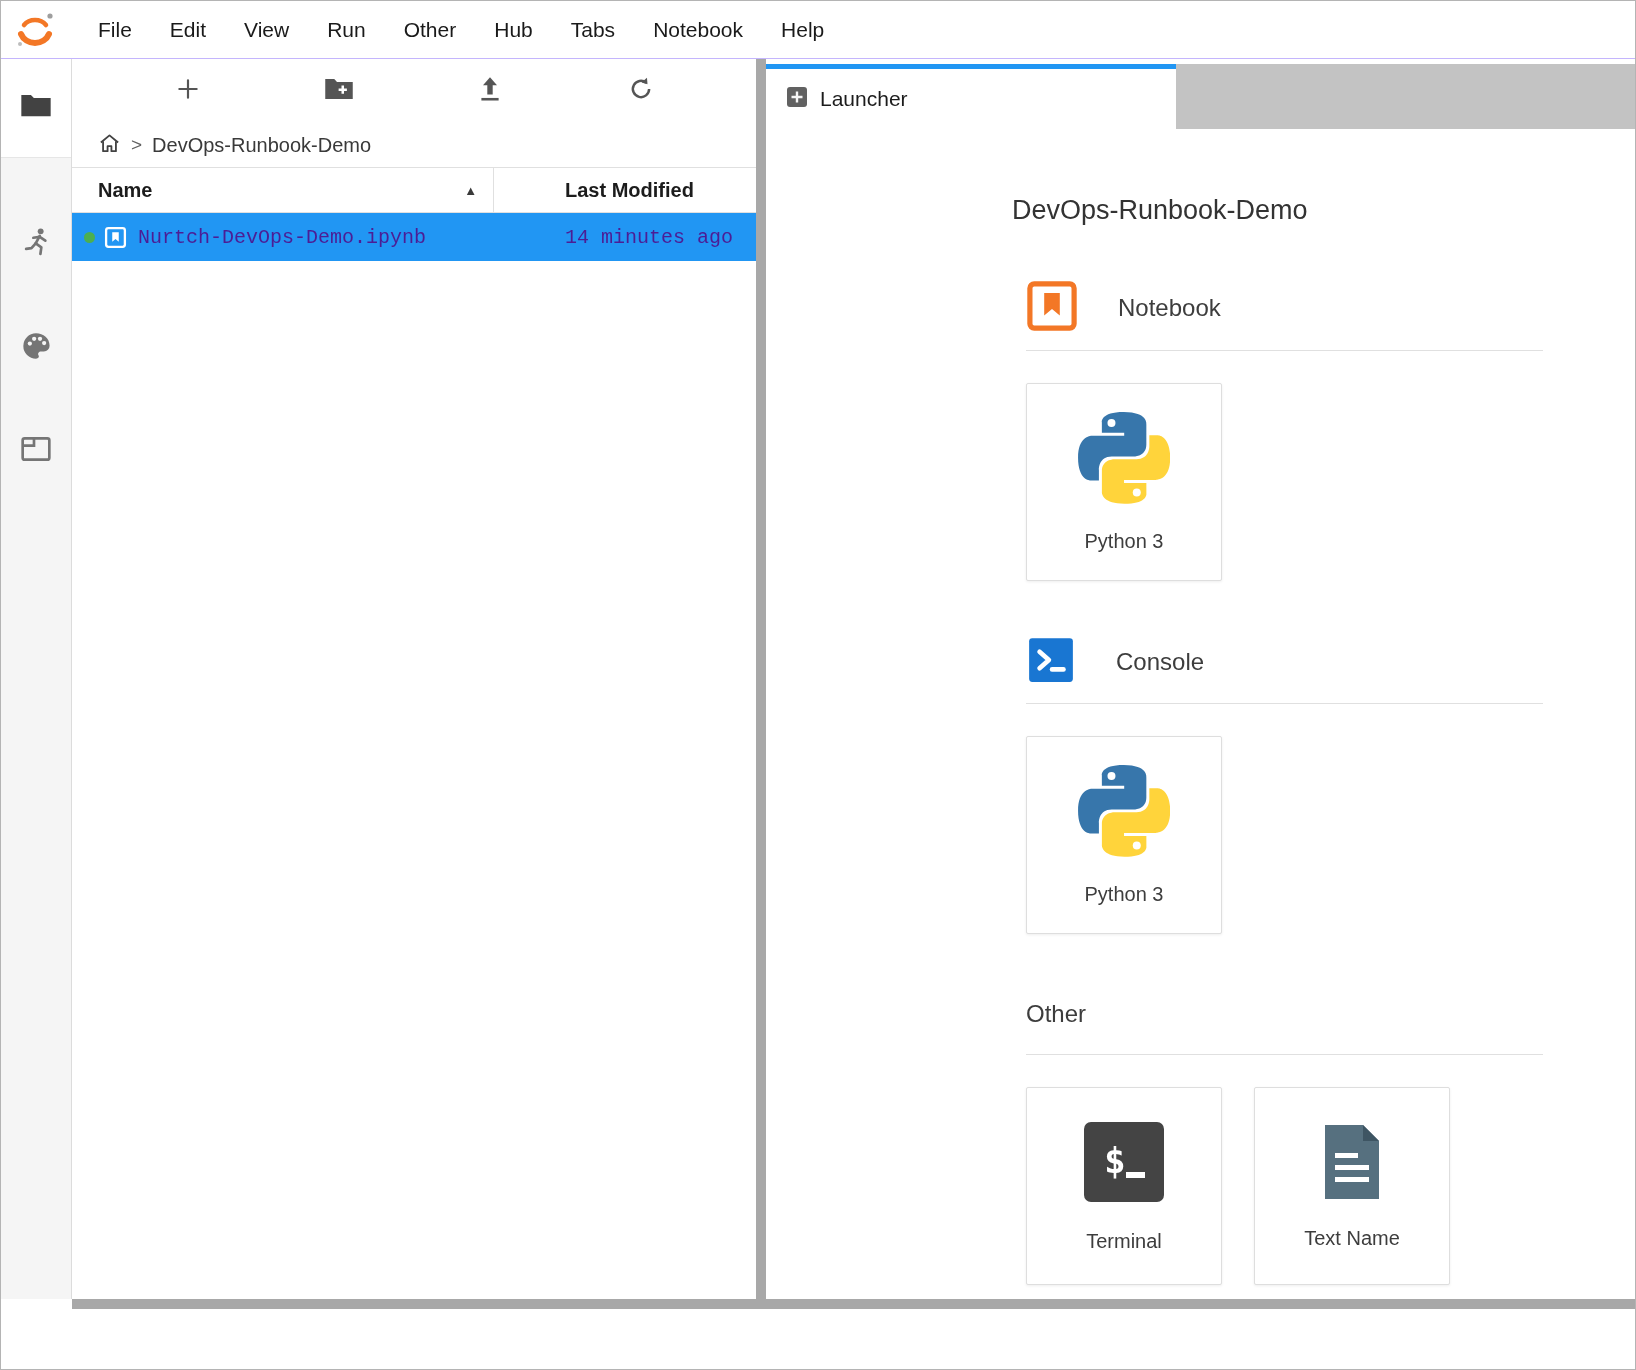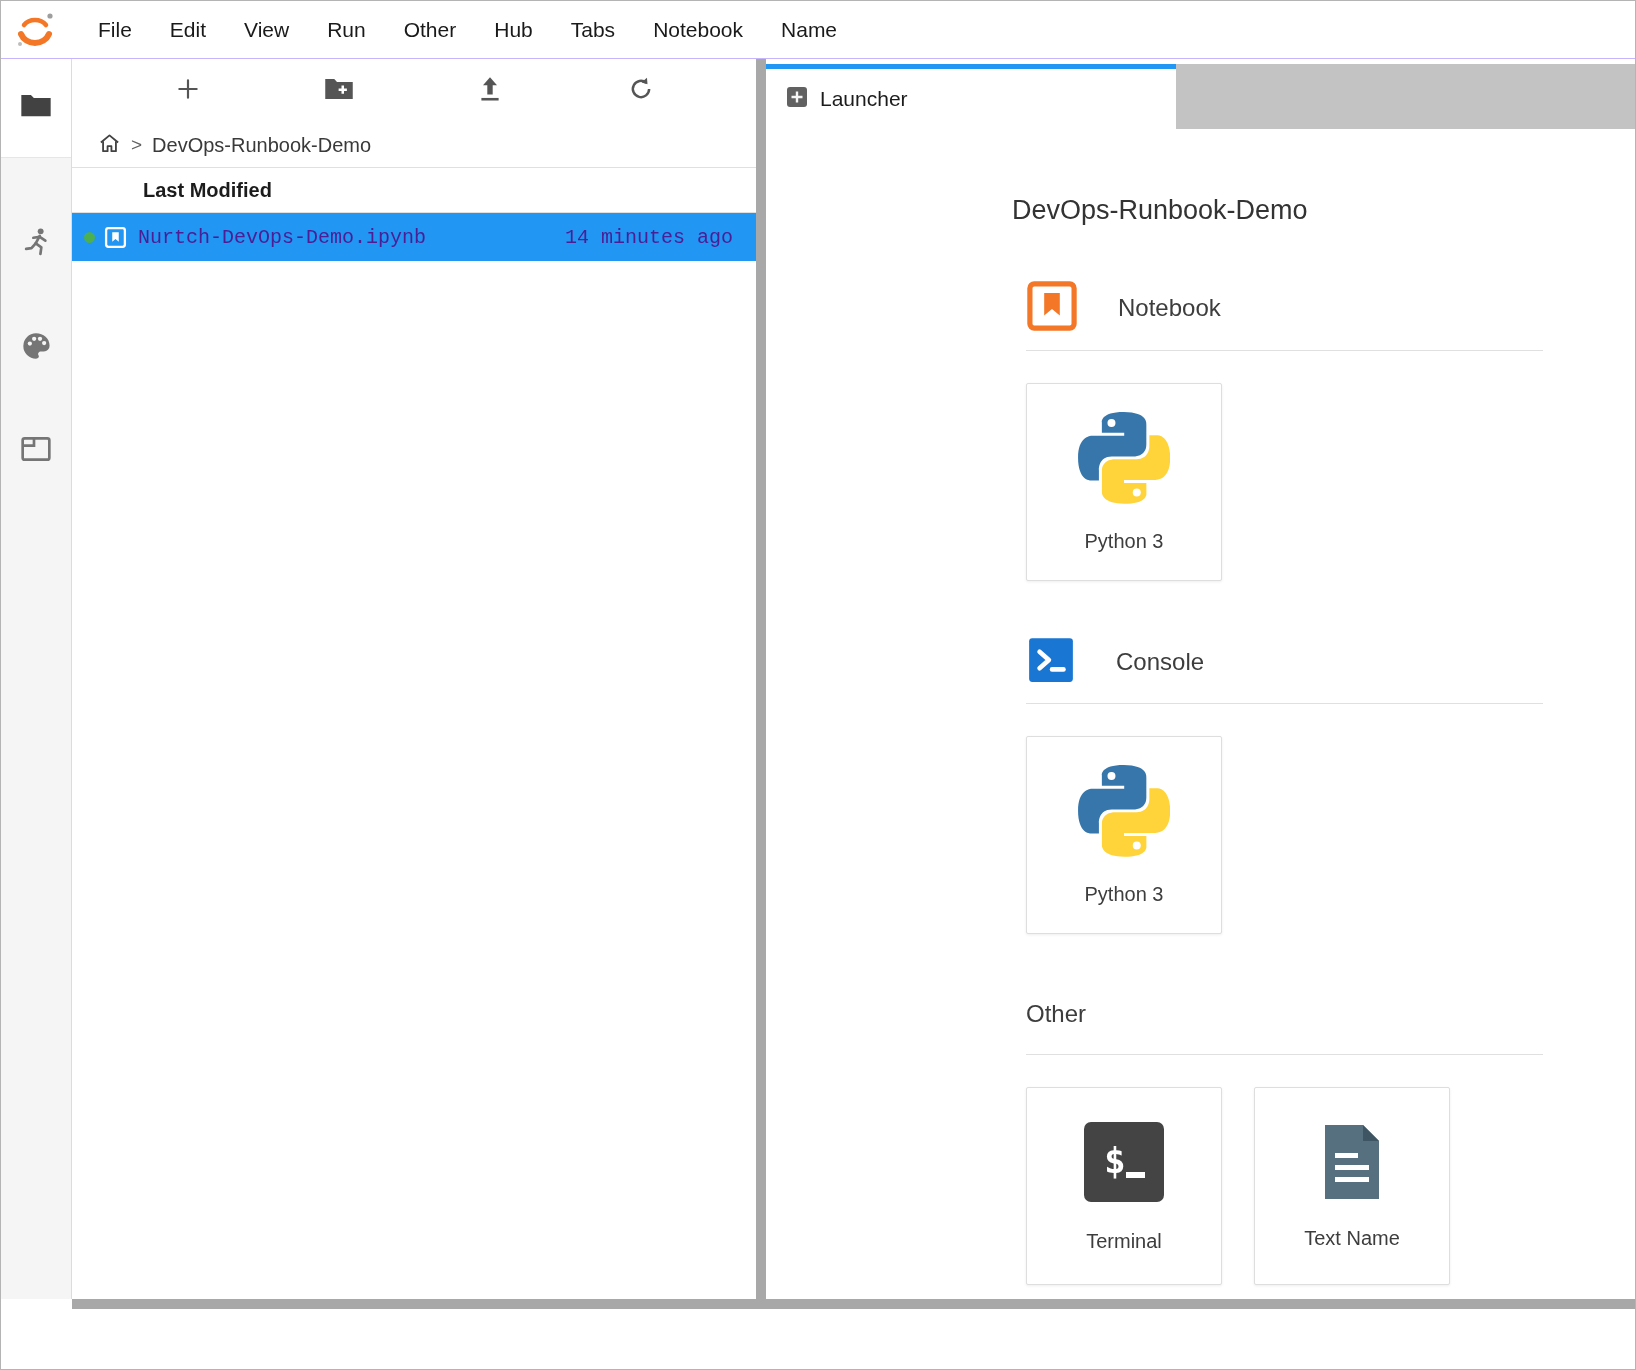--- a/index.html
+++ b/index.html
@@ -94,21 +94,21 @@
       </svg>
     </span>
     <span class="menu-item">File</span>
     <span class="menu-item">Edit</span>
     <span class="menu-item">View</span>
     <span class="menu-item">Run</span>
     <span class="menu-item">Other</span>
     <span class="menu-item">Hub</span>
     <span class="menu-item">Tabs</span>
     <span class="menu-item">Notebook</span>
-    <span class="menu-item">Name</span>
+    <span class="menu-item">Help</span>
   </div>
 
   <div class="workspace">
 
     <div class="iconbar">
       <div class="iconbar-active">
         <span>
           <svg width="32" height="28" viewBox="0 0 24 20">
             <path d="M1 2.5h7.2l2.2 2.3H23V18.5H1z" fill="#424242"></path>
           </svg>
@@ -188,20 +188,24 @@
           <svg width="23" height="22" viewBox="0 0 24 22" fill="none" stroke="#424242" stroke-width="1.9" stroke-linejoin="round">
             <path d="M3 10.5 L12 3 L21 10.5"></path>
             <path d="M5.3 9.3 V19.5 H10 v-5.2 h4 v5.2 H18.7 V9.3"></path>
           </svg>
         </span>
         <span class="crumb-sep">&gt;</span>
         <span>DevOps-Runbook-Demo</span>
       </div>
 
       <div class="fb-header">
+        <div class="col-name">
+          <span>Name</span>
+          <span class="sort-caret">▲</span>
+        </div>
         <div class="col-modified">
           <span>Last Modified</span>
         </div>
       </div>
 
       <div class="file-row selected">
         <span class="run-dot"></span>
         <span class="row-icon">
           <svg width="23" height="23" viewBox="0 0 24 24" fill="none">
             <rect x="2.2" y="2.2" width="19.6" height="19.6" rx="2.4" stroke="#fff" stroke-width="2.4"></rect>

